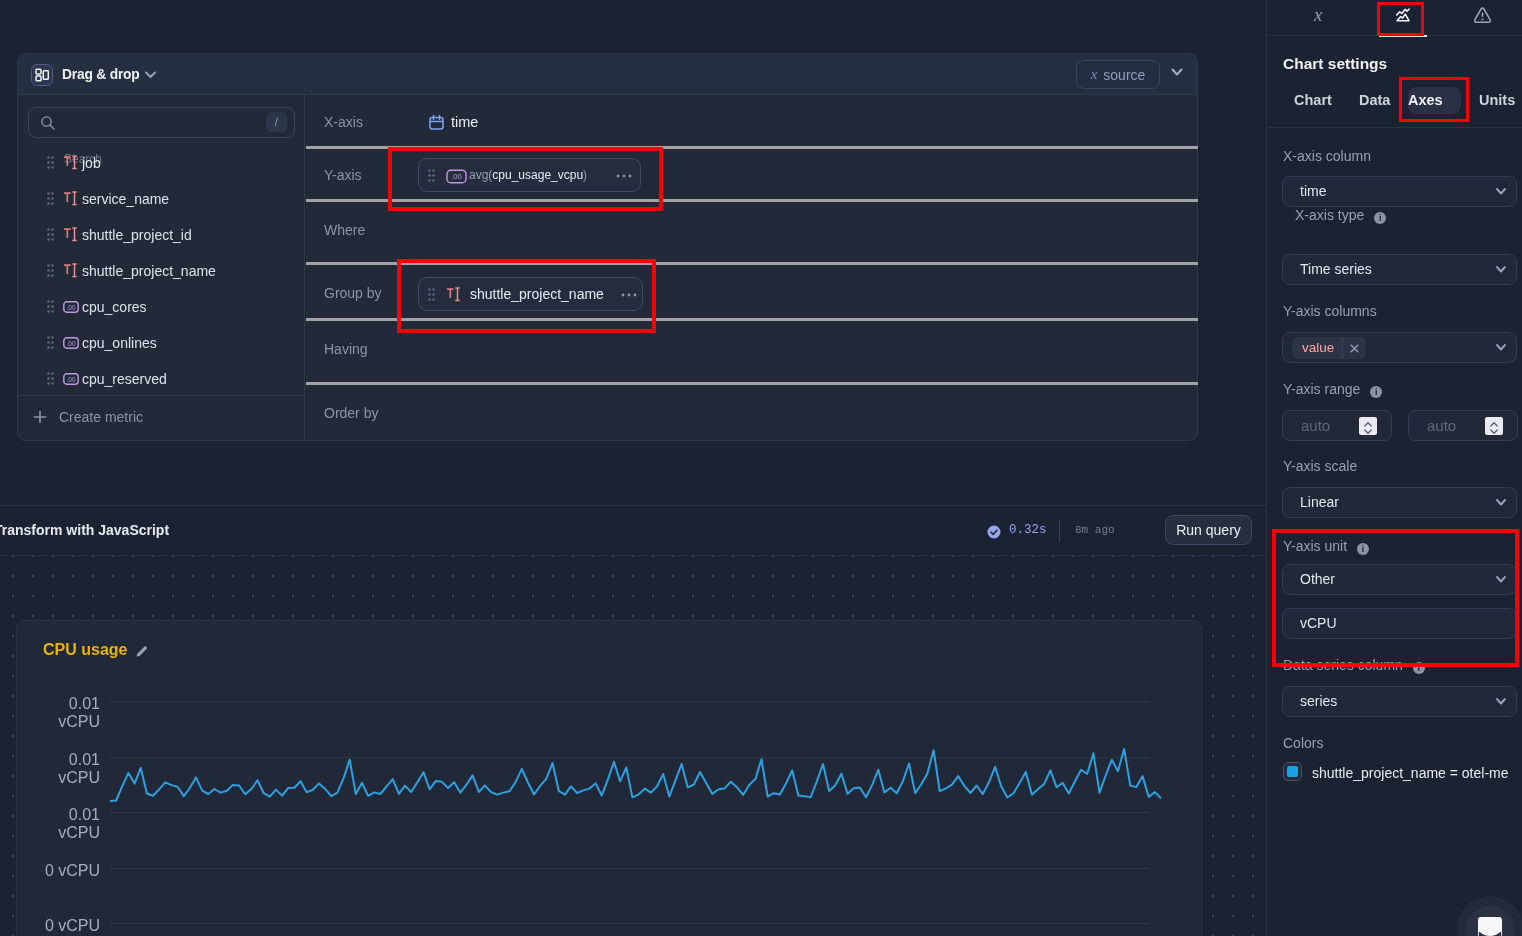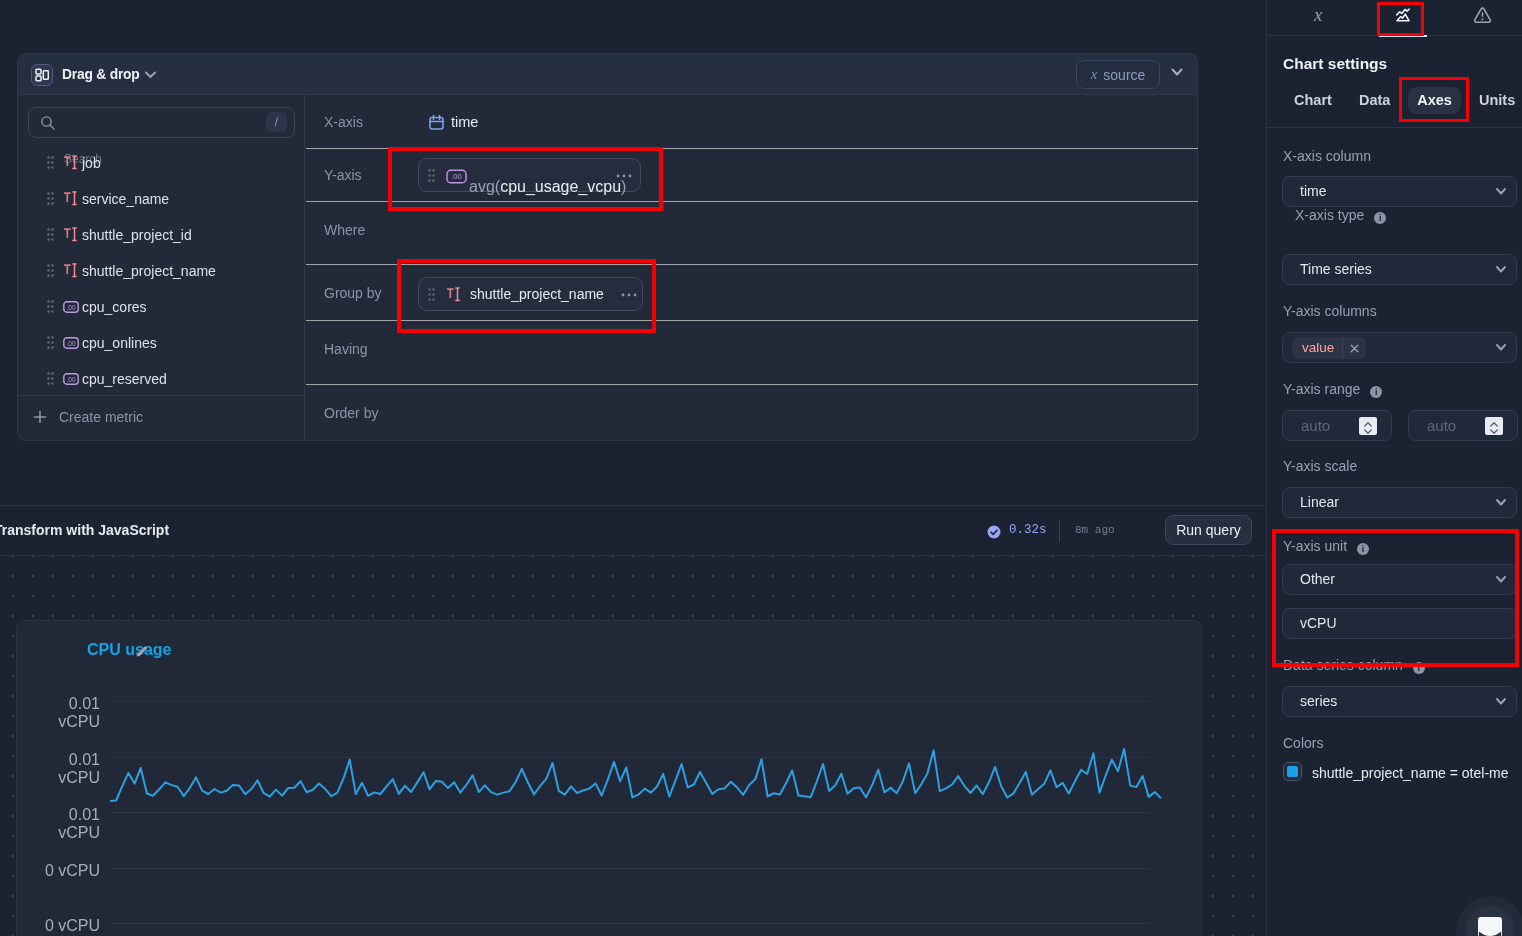--- a/index.html
+++ b/index.html
@@ -31,39 +31,39 @@
   #search .slash { position:absolute; right:7px; top:4px; width:21px; height:20px; background:#2c3549;
                    border-radius:5px; color:#8b94a7; font-size:12px; text-align:center; line-height:20px; }
   .frow { position:absolute; left:6px; width:287px; height:36px;text-align:right; }
   .frow .dots { position:absolute; left:23px; top:50%; margin-top:-7px; }
   .frow .ficon { position:absolute; left:39px; top:50%; margin-top:-8px; }
   .frow .fname { position:absolute; left:58px; top:0; line-height:36px; color:#dde2ea; font-size:14px; }
   #createmetric { position:absolute; left:0; top:300px; width:287px; height:43px; border-top:1px solid #2f3849;
                   color:#8b94a7; font-size:14px; }
 
   
-  .qrow { position:absolute; left:288px; width:892px; border-bottom:1px solid #a3a3a3; }
+  .qrow { position:absolute; left:288px; width:892px; border-bottom:3px solid #a3a3a3; }
   .qlabel { position:absolute; left:18px; color:#8b94a7; font-size:14px; }
   .pill { position:absolute; height:34px; background:#242c3d; border:1px solid #414a5e; border-radius:9px; }
 
   
   #tbar { left:0; top:505px; width:1266px; height:51px; border-top:1px solid #2a3344; border-bottom:1px solid #2a3344; }
   #tbar .tt { position:absolute; left:-6px; top:0; line-height:49px; color:#e6e9ef; font-size:14px; font-weight:bold; }
   .mono { font-family:"Liberation Mono", monospace; }
   #runq { position:absolute; left:1165px; top:9px; width:87px; height:30px; background:#262e40;
           border:1px solid #3c465c; border-radius:8px; color:#eceff4; font-size:14px;
           text-align:center; line-height:28px; }
 
   
   #canvas { left:0; top:556px; width:1266px; height:380px;
             background-image:radial-gradient(circle, #3d4558 1.1px, rgba(0,0,0,0) 1.5px);
             background-size:20px 20px; background-position:3px -10px; }
   #chartcard { position:absolute; left:16px; top:64px; width:1186px; height:330px; background:#212938;
                border:1px solid #2b3445; border-radius:9px; }
-  #ctitle { position:absolute; left:26px; top:20px; color:#0ea5e9; font-size:16px; font-weight:bold;margin-left:44px; }
+  #ctitle { position:absolute; left:26px; top:20px; color:#eab308; font-size:16px; font-weight:bold; }
   .ylab { position:absolute; width:75px; text-align:right; color:#a5adbc; font-size:16px; }
   .gline { position:absolute; left:93px; width:1041px; height:1px; background:#2c3546; }
 
   
   #sidebar { left:1266px; top:0; width:256px; height:936px; background:#1b2231; border-left:1px solid #2a3344; }
   #tabbar { position:absolute; left:0; top:0; width:255px; height:36px; border-bottom:1px solid #2a3344; }
   .slabel { position:absolute; left:16px; color:#97a1b4; font-size:14px; }
   .sel { position:absolute; left:15px; width:235px; height:31px; background:#202839; border:1px solid #333d50;
          border-radius:8px; color:#e3e7ee; font-size:14px; line-height:29px; padding-left:17px; }
   .sel .sv { position:absolute; right:9px; top:10px; }
@@ -280,21 +280,21 @@
             <circle cx="1.5" cy="6.5" r="1.3"></circle>
             <circle cx="5.5" cy="6.5" r="1.3"></circle>
             <circle cx="1.5" cy="11.5" r="1.3"></circle>
             <circle cx="5.5" cy="11.5" r="1.3"></circle>
           </g>
         </svg>
       <svg class="abs" style="left:27px; top:10px;" width="21" height="15" viewBox="0 0 22 15">
         <rect x="1" y="1" width="20" height="13" rx="4" fill="none" stroke="#bf9ade" stroke-width="1.5"></rect>
         <text x="11" y="10.5" fill="#bf9ade" font-size="8" text-anchor="middle" font-family="Liberation Sans">.00</text>
       </svg>
-      <div class="abs" style="left:50px; top:12px; line-height:32px; font-size:16px;"><span style="color:#98a1b3;">avg(</span><span style="color:#e8ecf2;">cpu_usage_vcpu</span><span style="color:#98a1b3;">)</span></div>
+      <div class="abs" style="left:50px; top:0; line-height:32px; font-size:12px;"><span style="color:#98a1b3;">avg(</span><span style="color:#e8ecf2;">cpu_usage_vcpu</span><span style="color:#98a1b3;">)</span></div>
       <svg class="abs" style="left:197px; top:15px;" width="16" height="4" viewBox="0 0 16 4">
           <g fill="#8b94a7">
             <circle cx="2" cy="2" r="1.4"></circle>
             <circle cx="8" cy="2" r="1.4"></circle>
             <circle cx="14" cy="2" r="1.4"></circle>
           </g>
         </svg>
     </div>
   </div>
   <div class="qrow" style="top:148px; height:63px;">
@@ -385,21 +385,21 @@
       <line x1="12" y1="9" x2="12" y2="13"></line>
         <circle cx="12" cy="17" r="0.4"></circle>
     </svg>
     <div class="abs" style="left:112px; top:35px; width:48px; height:2px; background:#d9dee8;"></div>
   </div>
 
   <div class="abs" style="left:16px; top:55px; color:#f0f2f6; font-size:15.5px; font-weight:bold;">Chart settings</div>
   <div class="abs" style="left:0; top:87px; width:255px; height:27px; font-size:14.5px; font-weight:bold; color:#cdd3de;">
     <span class="abs" style="left:27px; top:5px;">Chart</span>
     <span class="abs" style="left:92px; top:5px;">Data</span>
-    <span class="abs" style="left:141px; top:0; width:53px; height:27px; background:#2a3144; border-radius:8px; text-align:center; line-height:27px; color:#eef1f5;">Axes</span>
+    <span class="abs" style="left:141px; top:0; width:53px; height:27px; background:#2a3144; border-radius:8px; text-align:left; line-height:27px; color:#eef1f5;">Axes</span>
     <span class="abs" style="left:212px; top:5px;">Units</span>
   </div>
   <div class="abs" style="left:0; top:127px; width:255px; height:1px; background:#2a3344;"></div>
 
   <div class="slabel" style="top:148px;">X-axis column</div>
   <div class="sel" style="top:176px;">time<svg class="sv" width="12" height="9" viewBox="0 0 12 9">
         <path class="chev" d="M2 2 L6 6.5 L10 2"></path>
       </svg></div>
 
   <div class="slabel" style="top:207px;margin-left:12px;">X-axis type <span class="info">i</span></div>

